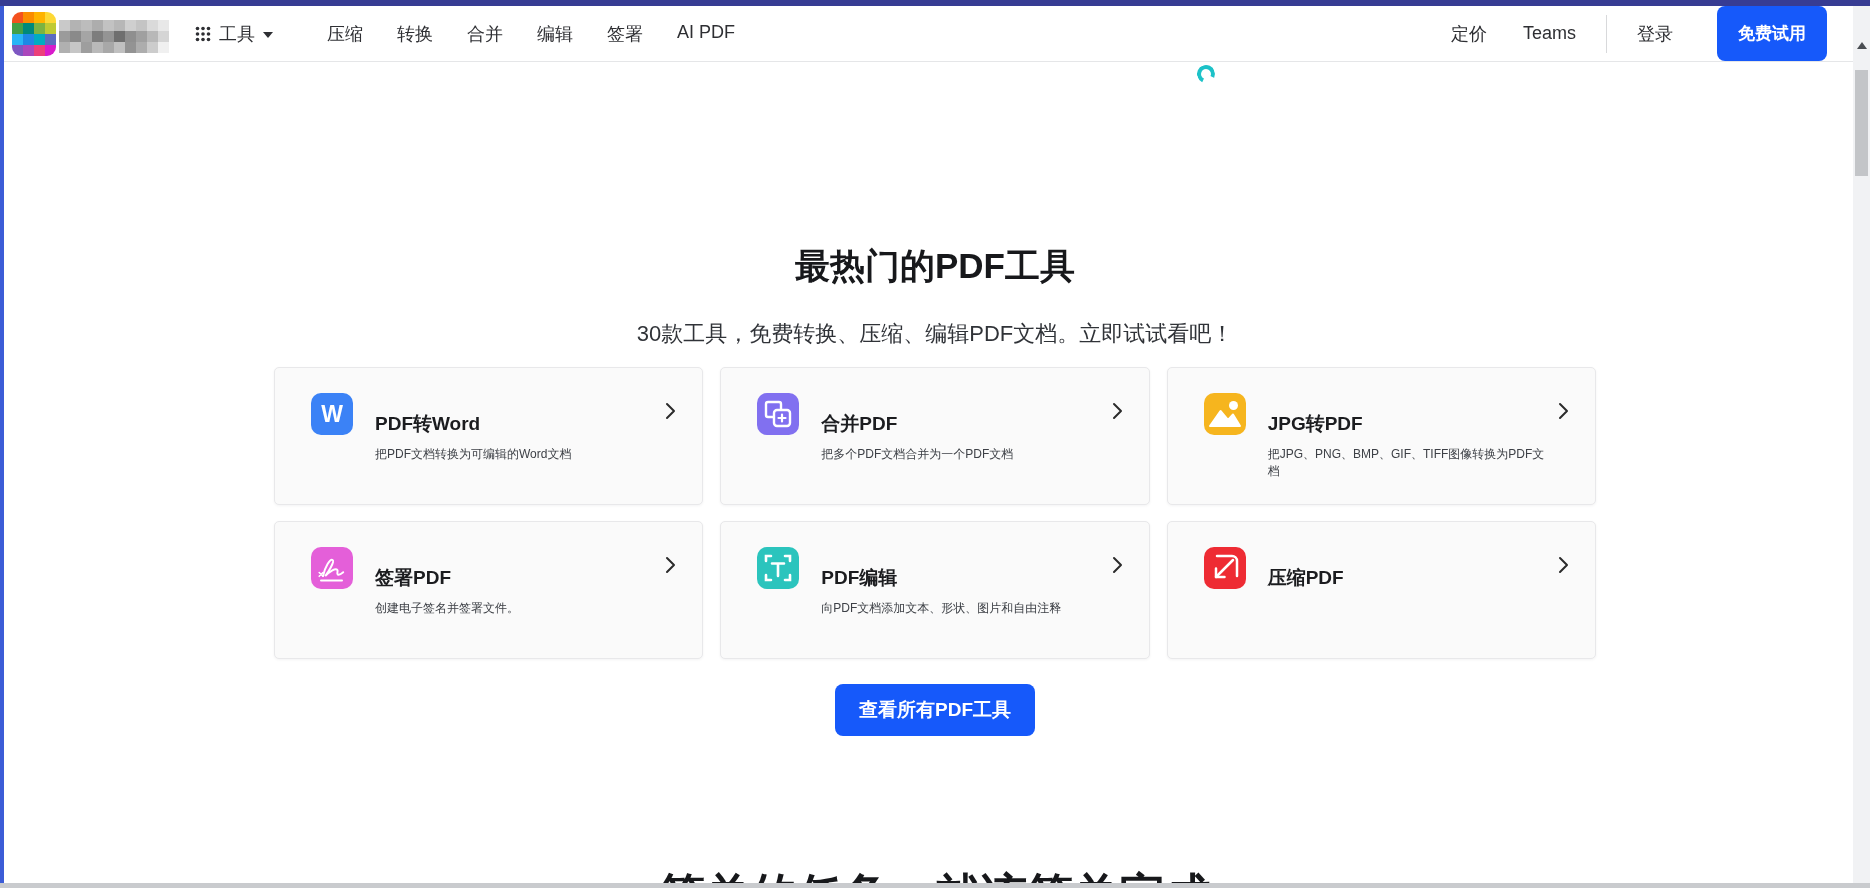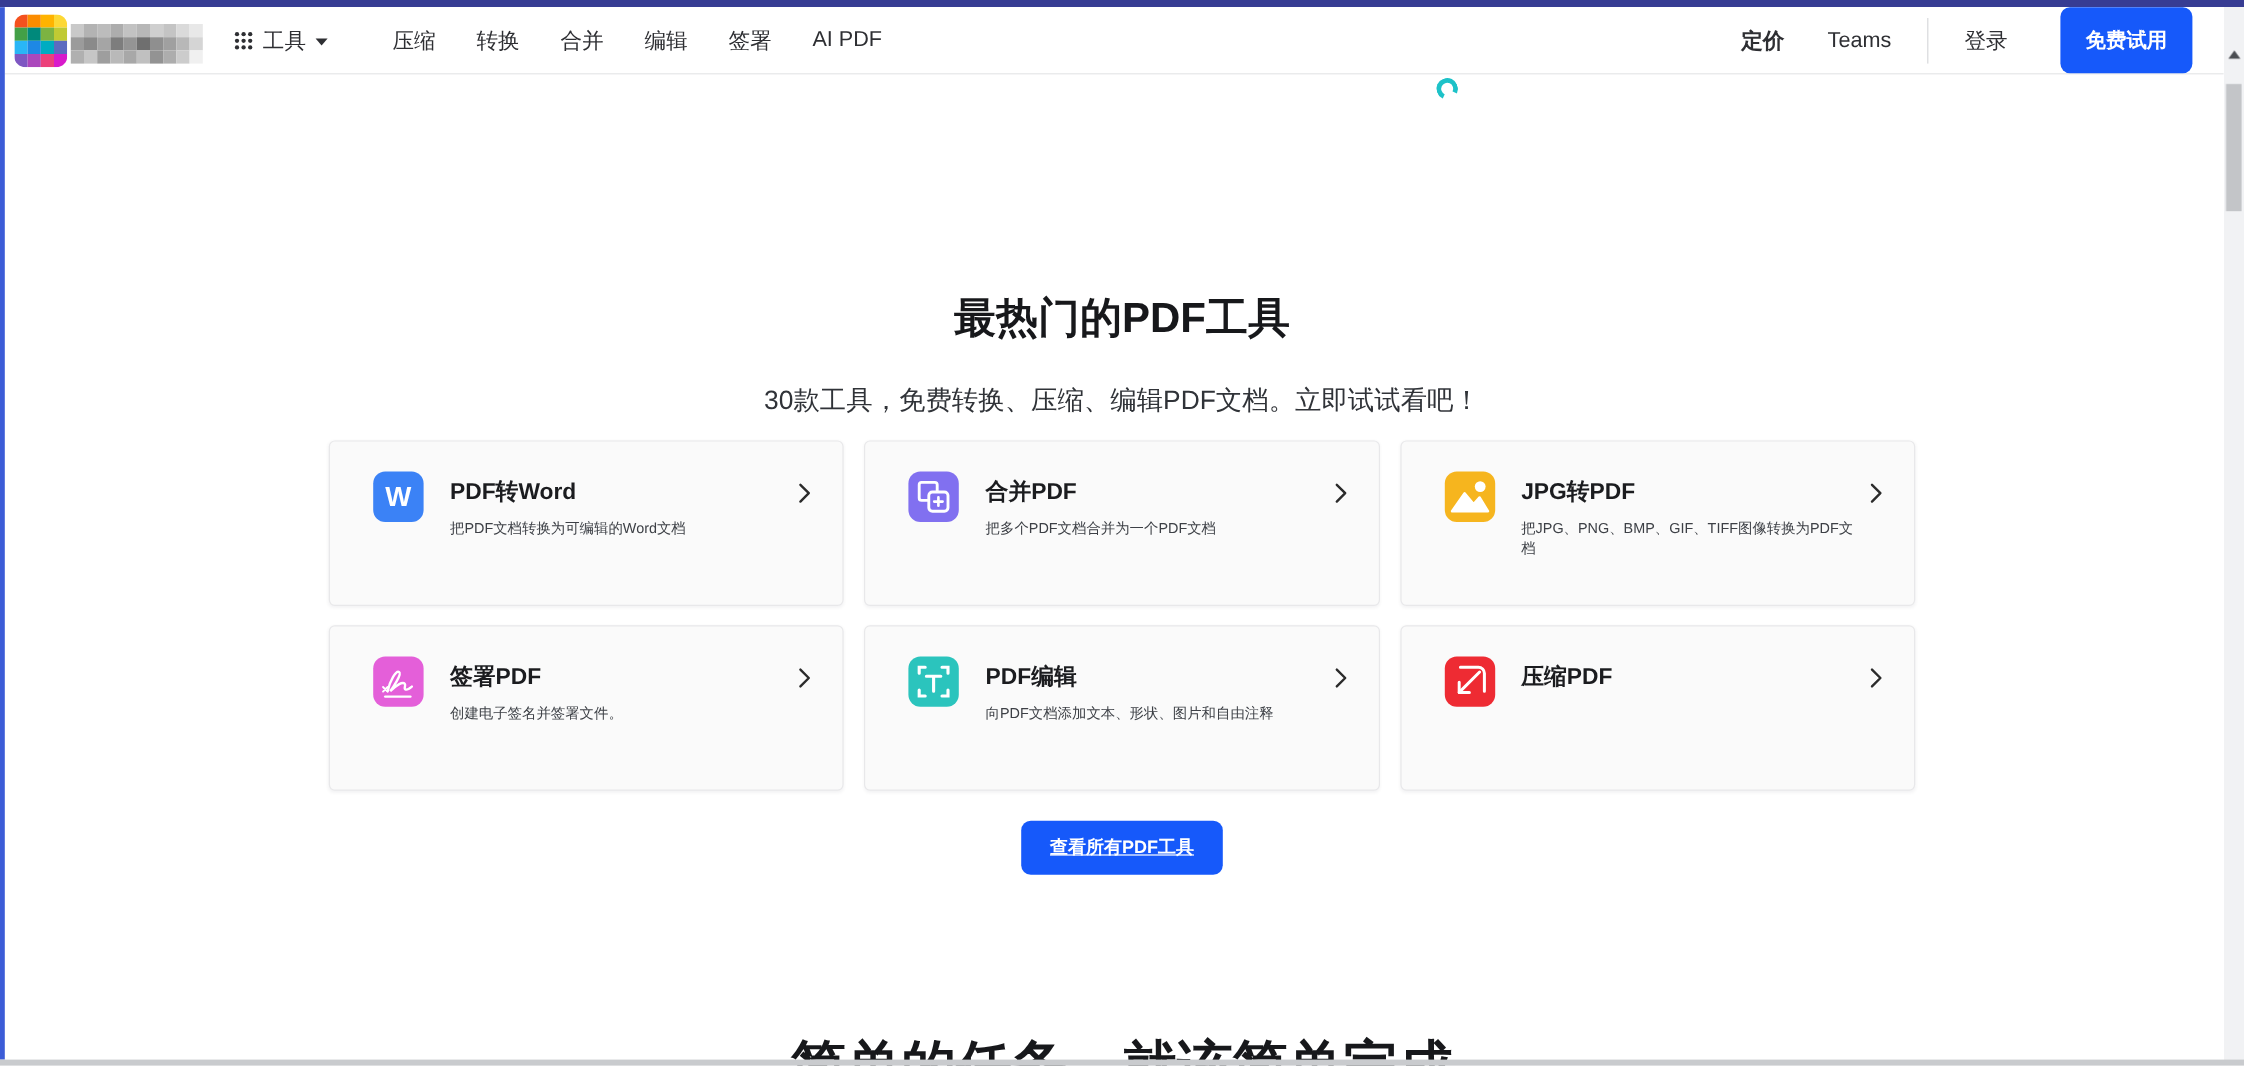--- a/index.html
+++ b/index.html
@@ -25,21 +25,21 @@
   .logo-text { display:grid; grid-template-rows:repeat(3,11px); grid-template-columns:repeat(10,11px);
     margin-left:3px; margin-top:6px; }
   .tools-menu { margin-left:26px; display:flex; align-items:center; gap:8px; font-size:18px; color:#2e2f33; cursor:pointer; }
   .grid-icon { display:flex; }
   .caret { width:0; height:0; border-left:5px solid transparent; border-right:5px solid transparent;
     border-top:6px solid #2e2f33; margin-top:2px; }
   .nav-links { display:flex; margin-left:54px; gap:34px; font-size:18px; }
   .nav-links a { color:#2e2f33; text-decoration:none; cursor:pointer; }
   .nav-right { margin-left:auto; display:flex; align-items:center; font-size:18px; color:#2e2f33; }
   .nav-right a { color:#2e2f33; text-decoration:none; cursor:pointer; }
-  .nav-pricing { margin-right:36px;font-weight:bold; }
+  .nav-pricing { margin-right:36px; }
   .nav-divider { width:1px; height:38px; background:#d8d9db; margin:0 30px; }
   .nav-login { margin-right:44px; }
   .btn-primary { background:var(--primary,#1659fa); color:#fff; border:none; border-radius:8px;
     font-weight:bold; cursor:pointer; font-family:inherit; }
   .nav-cta { font-size:17px; padding:16px 21px; }
 
   
   .spinner { position:absolute; left:1197px; top:65px; width:18px; height:18px; border-radius:50%;
     border:4px solid var(--spinner,#1dc2c8); border-bottom-color:transparent;
     transform:rotate(-20deg); animation:spin 1s linear infinite; z-index:10; }
@@ -51,25 +51,25 @@
   .hero-sub { text-align:center; font-size:22px; color:#303338; margin-top:25px; line-height:31px; }
 
   
   .tools-grid { width:1322px; margin:18px auto 0; display:grid; grid-template-columns:repeat(3,1fr); gap:16px 17px; }
   .card { background:#fafafa; border:1px solid #e8e8ea; border-radius:5px; height:138px;
     padding:25px 26px 0 36px; display:flex; align-items:flex-start; cursor:pointer;
     box-shadow:0 1px 3px rgba(20,20,30,0.05); }
   .card-icon { width:42px; height:42px; border-radius:10px; flex-shrink:0;
     display:flex; align-items:center; justify-content:center; }
   .card-body { margin-left:22px; flex:1; }
-  .card-title { font-size:19px; font-weight:bold; color:#1b1c1f; margin:4px 0 9px; }
+  .card-title { font-size:19px; font-weight:bold; color:#1b1c1f; margin:18px 0 9px; }
   .card-desc { font-size:12px; color:#3d4046; line-height:1.42; max-width:288px; }
   .card-chevron { margin-top:9px; flex-shrink:0; }
 
-  .big-cta { display:block; margin:25px auto 0; font-size:15px; padding:13px 24px;text-decoration:underline; }
+  .big-cta { display:block; margin:25px auto 0; font-size:19px; padding:13px 24px; }
 
   
   .next-title { text-align:center; font-size:46px; font-weight:700; color:#17181b;
     margin-top:129px; white-space:nowrap; }
 </style>
 </head>
 <body>
 
 <div class="win-top"></div>
 <div class="win-left"></div>

